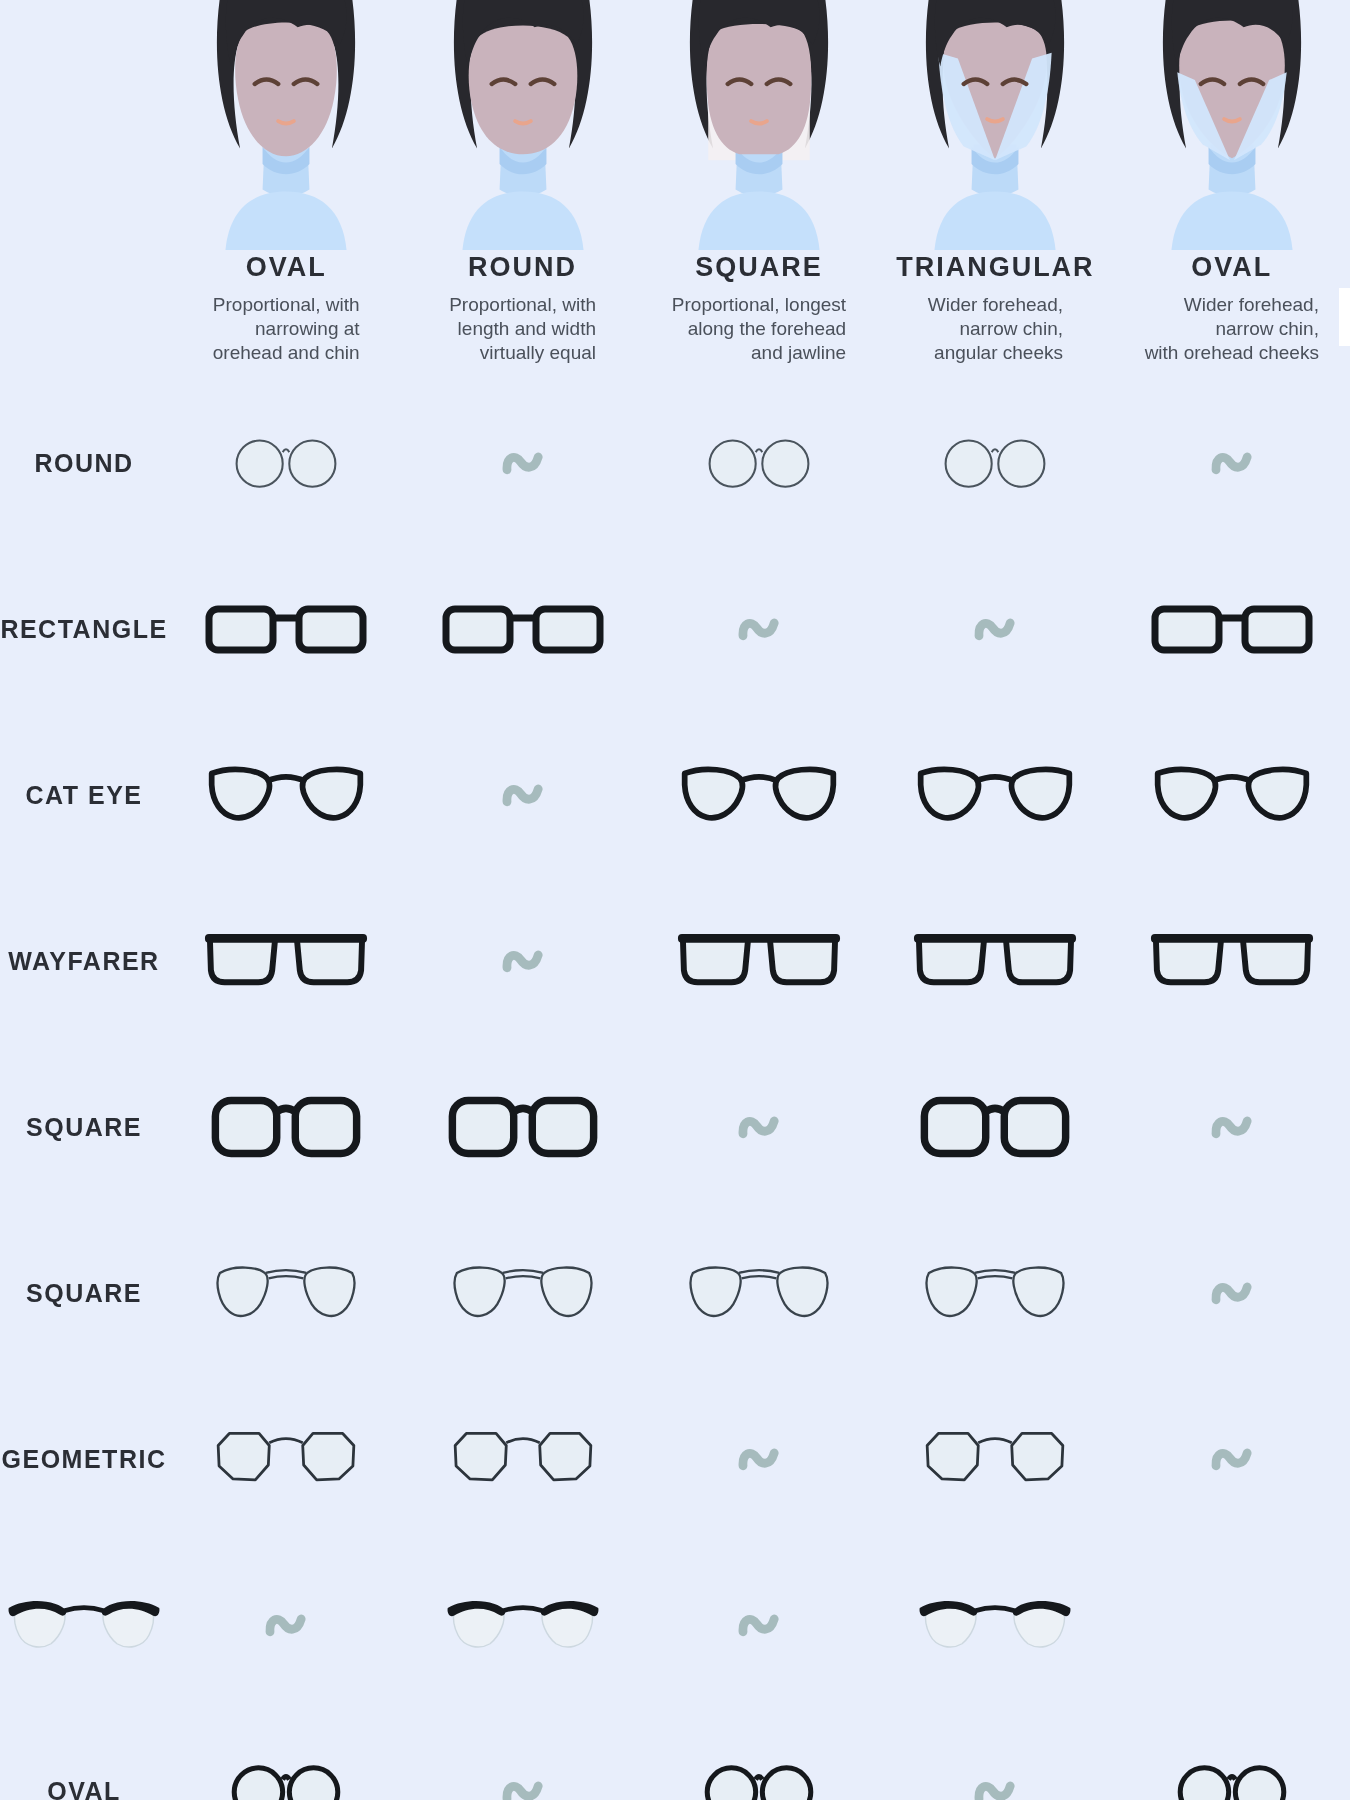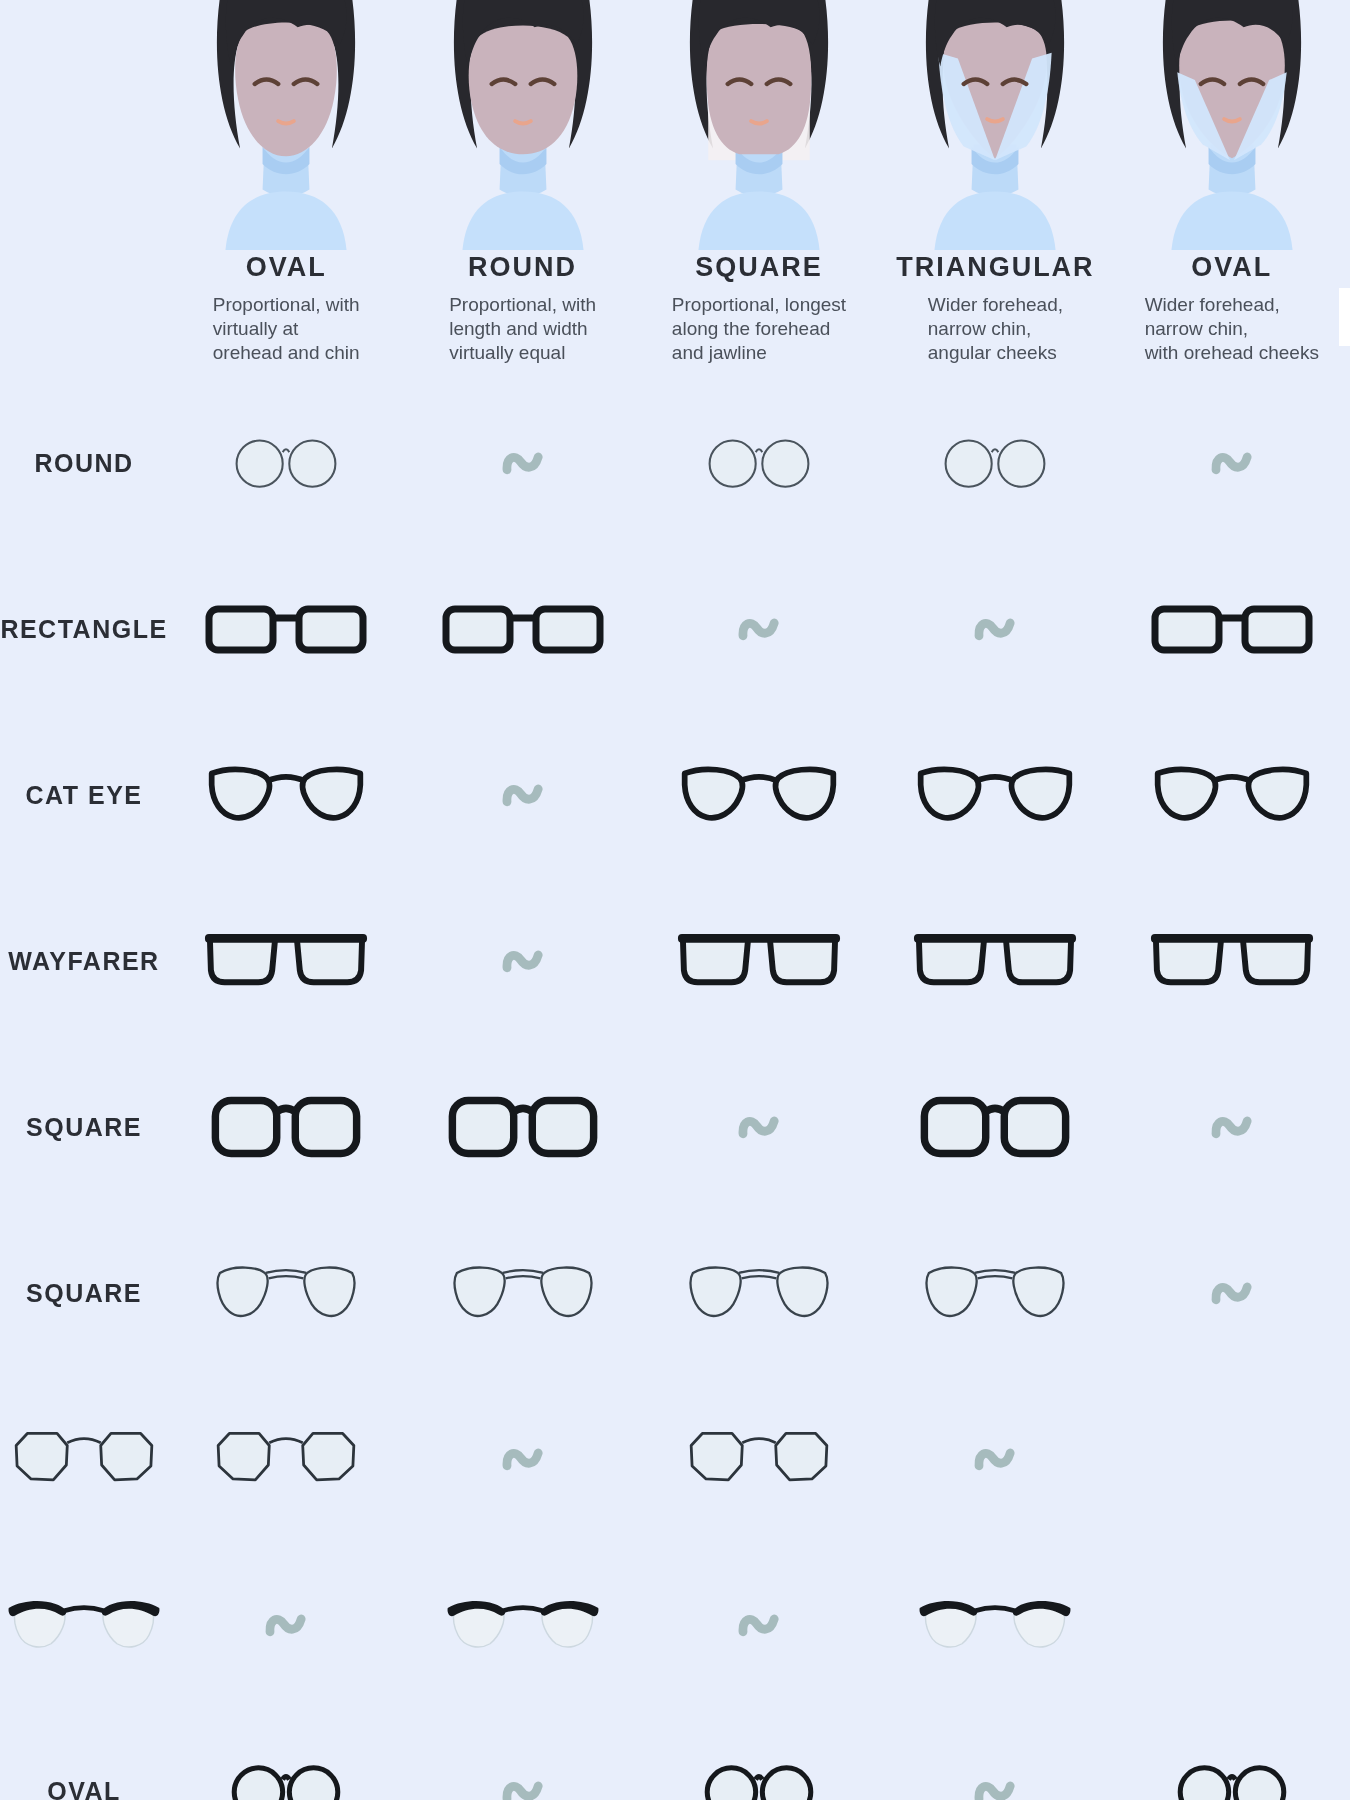--- a/index.html
+++ b/index.html
@@ -13,21 +13,21 @@
   
   .header{height:380px;}
   .head-col{display:flex;flex-direction:column;align-items:center;}
   .face{width:176px;height:250px;display:block;}
   .face-label{
     margin-top:2px;font-size:27px;font-weight:700;letter-spacing:2px;
     color:#2b2e35;text-align:center;
   }
   .face-desc{
     margin-top:10px;font-size:19px;line-height:1.26;font-weight:500;
-    color:#4a505a;text-align:left;
+    color:#4a505a;text-align:right;
   }
   
   .matrix-row{display:grid;grid-template-columns:168px repeat(5,1fr);height:166px;}
   .matrix-row:last-child{height:167px;}
   .row-label{
     display:flex;align-items:center;justify-content:center;
     font-size:25px;font-weight:700;letter-spacing:1.5px;color:#2b2e35;
     white-space:nowrap;overflow:visible;
   }
   .cell{display:flex;align-items:center;justify-content:center;}
@@ -129,21 +129,21 @@
       <path d="M28,256 C32,214 56,196 90,196 C124,196 148,214 152,256 Z" fill="#c5e0fb"></path>
       <path d="M66,150 C80,172 100,172 114,150 L114,168 C100,182 80,182 66,168 Z" fill="#a9cdf2"></path>
       <path d="M48,32 C66,20 114,20 132,32 C142,42 145,72 139,102 C132,138 112,160 90,160 C68,160 48,138 41,102 C35,72 38,42 48,32 Z" fill="#c9b3bc"></path>
       <path d="M30,0 C70,-10 110,-10 150,0 C154,16 152,32 145,46 C133,26 116,22 102,28 C82,12 58,16 46,36 C40,44 36,56 34,68 C28,46 27,18 30,0 Z" fill="#28282d"></path>
       <path d="M58,86 Q70,77 82,86 M98,86 Q110,77 122,86" stroke="#5d4136" stroke-width="4.5" fill="none" stroke-linecap="round"></path>
       <path d="M82,124 Q90,129 98,124" stroke="#e9a58c" stroke-width="4" fill="none" stroke-linecap="round"></path>
     </svg>
     <div class="face-label">OVAL</div>
     <div class="face-desc">
       <div>Proportional, with</div>
-      <div>virtually at</div>
+      <div>narrowing at</div>
       <div>orehead and chin</div>
     </div>
   </div>
 
   <div class="head-col">
     <svg class="face" viewBox="0 0 180 256">
       <path d="M22,0 H158 C165,55 159,115 137,152 C145,110 146,68 139,46 C118,22 62,22 41,46 C34,68 35,110 43,152 C21,115 15,55 22,0 Z" fill="#28282d"></path>
       <path d="M68,148 H112 L114,194 C100,203 80,203 66,194 Z" fill="#bcdaf8"></path>
       <path d="M28,256 C32,214 56,196 90,196 C124,196 148,214 152,256 Z" fill="#c5e0fb"></path>
       <path d="M66,150 C80,172 100,172 114,150 L114,168 C100,182 80,182 66,168 Z" fill="#a9cdf2"></path>
@@ -386,20 +386,21 @@
           <use href="#g-aviator" xlink:href="#g-aviator"></use>
         </svg>
       </div>
       <div class="cell">
         <svg class="squiggle" viewBox="0 0 60 44">
           <use href="#squiggle" xlink:href="#squiggle"></use>
         </svg>
       </div>
     </div>
     <div class="matrix-row">
+      <div class="row-label">GEOMETRIC</div>
       <div class="cell">
         <svg class="glasses g-geometric" viewBox="0 0 170 70">
           <use href="#g-geometric" xlink:href="#g-geometric"></use>
         </svg>
       </div>
       <div class="cell">
         <svg class="glasses g-geometric" viewBox="0 0 170 70">
           <use href="#g-geometric" xlink:href="#g-geometric"></use>
         </svg>
       </div>

